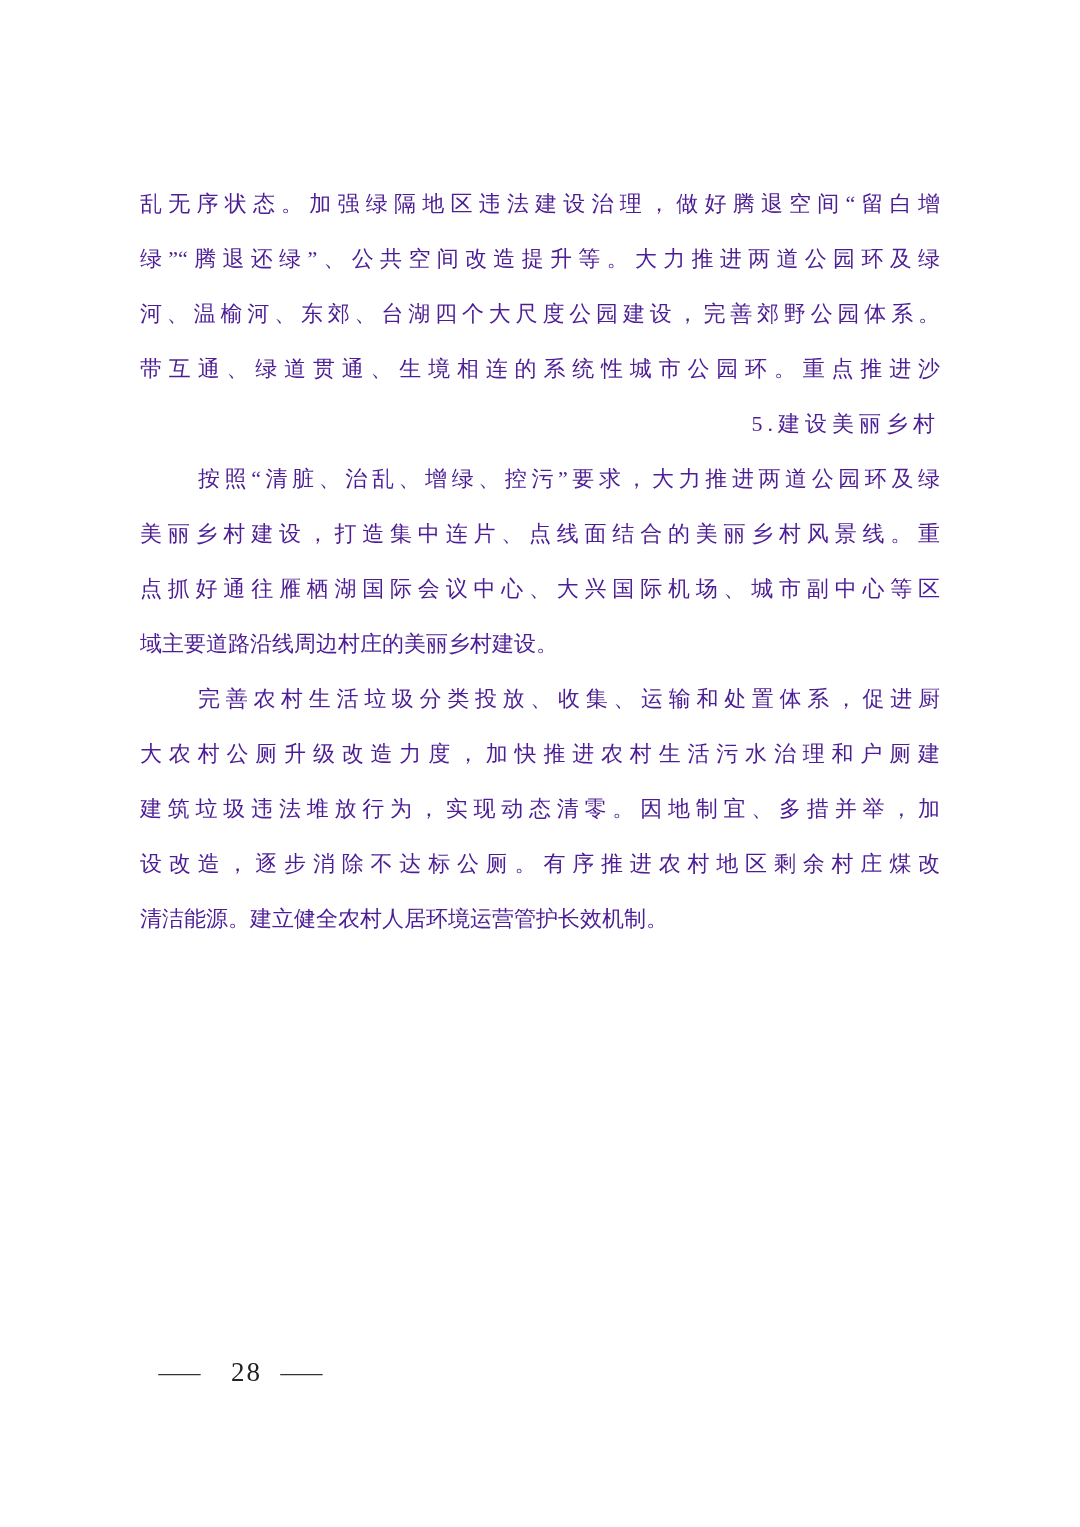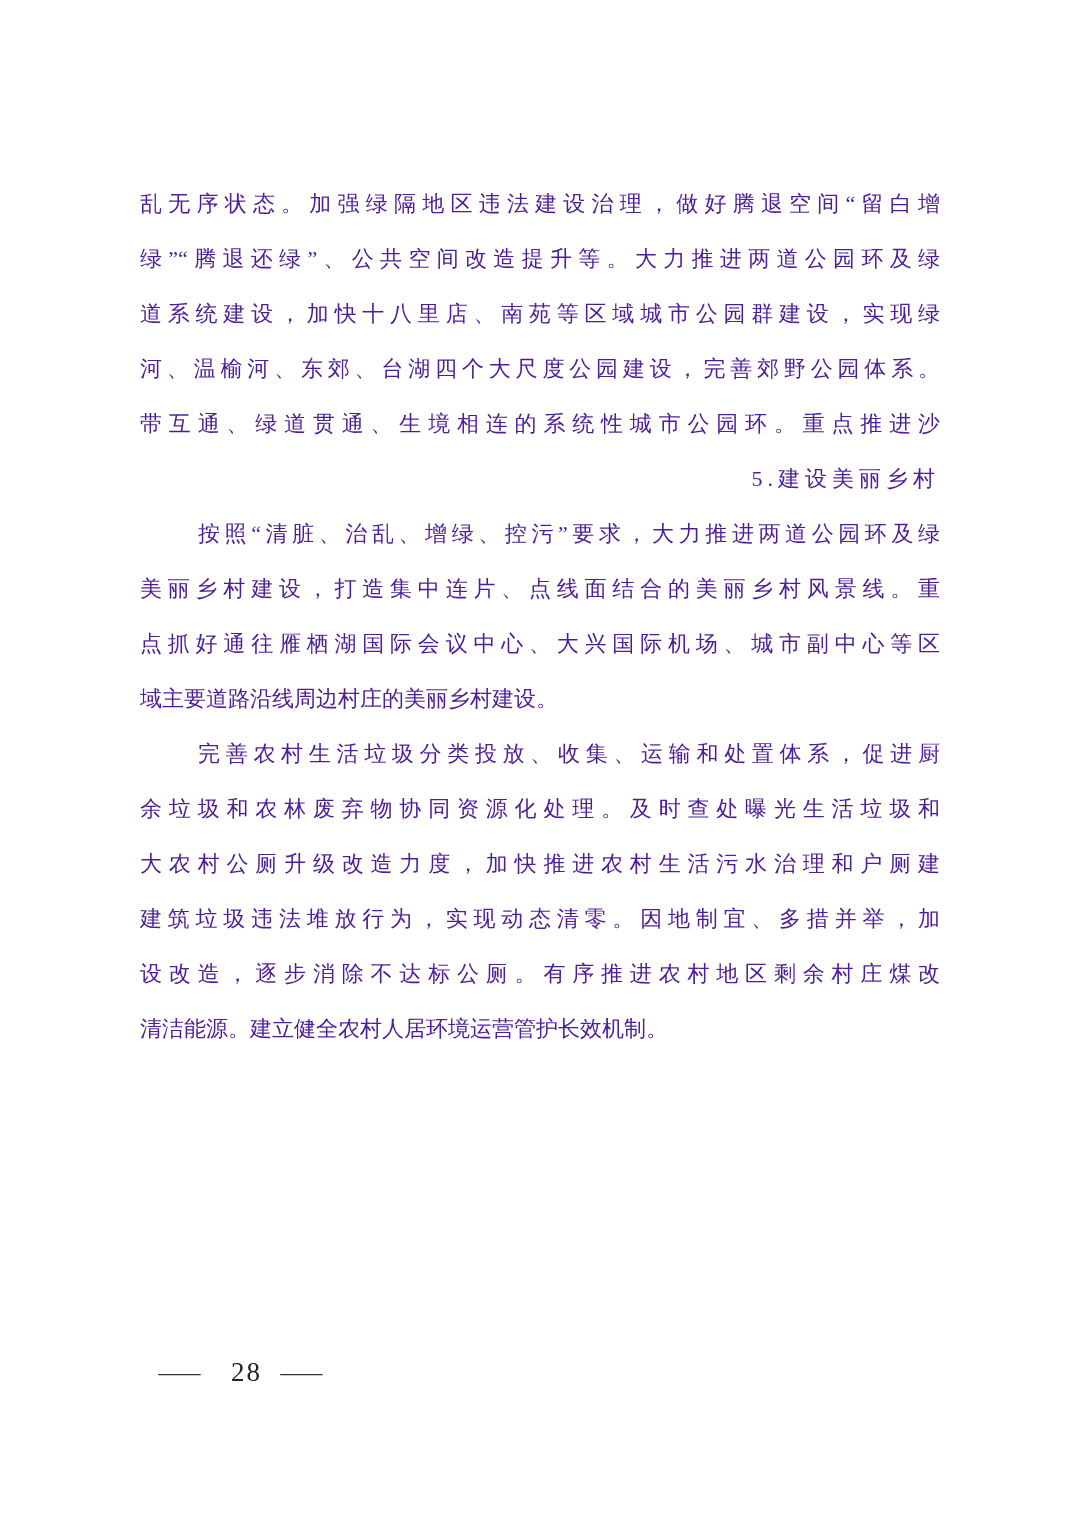--- a/index.html
+++ b/index.html
@@ -63,30 +63,28 @@
     margin-left: 12px;
   }
 </style>
 </head>
 <body>
 
 <div class="page">
   <div class="body-text" id="doc-body">
       <div class="line justify">乱无序状态。加强绿隔地区违法建设治理，做好腾退空间“留白增</div>
       <div class="line justify">绿”“腾退还绿”、公共空间改造提升等。大力推进两道公园环及绿</div>
-      <div class="line justify">道系统建设，加快十八里店、南苑等区域城市公园群建设，实现绿</div>
       <div class="line justify">河、温榆河、东郊、台湖四个大尺度公园建设，完善郊野公园体系。</div>
       <div class="line justify">带互通、绿道贯通、生境相连的系统性城市公园环。重点推进沙</div>
       <div class="line indent heading">5.建设美丽乡村</div>
       <div class="line justify indent">按照“清脏、治乱、增绿、控污”要求，大力推进两道公园环及绿</div>
       <div class="line justify">美丽乡村建设，打造集中连片、点线面结合的美丽乡村风景线。重</div>
       <div class="line justify">点抓好通往雁栖湖国际会议中心、大兴国际机场、城市副中心等区</div>
       <div class="line">域主要道路沿线周边村庄的美丽乡村建设。</div>
       <div class="line justify indent">完善农村生活垃圾分类投放、收集、运输和处置体系，促进厨</div>
-      <div class="line justify">余垃圾和农林废弃物协同资源化处理。及时查处曝光生活垃圾和</div>
       <div class="line justify">大农村公厕升级改造力度，加快推进农村生活污水治理和户厕建</div>
       <div class="line justify">建筑垃圾违法堆放行为，实现动态清零。因地制宜、多措并举，加</div>
       <div class="line justify">设改造，逐步消除不达标公厕。有序推进农村地区剩余村庄煤改</div>
       <div class="line">清洁能源。建立健全农村人居环境运营管护长效机制。</div>
     </div>
   <div class="footer">
     <span class="dash">—</span>
     <span class="num">28</span>
     <span class="dash">—</span>
   </div>

